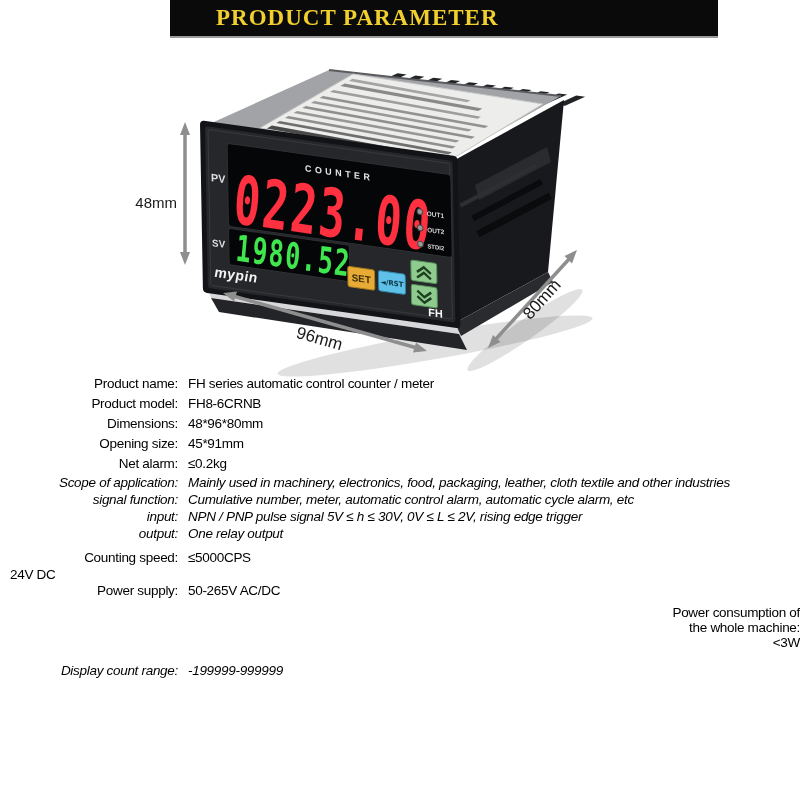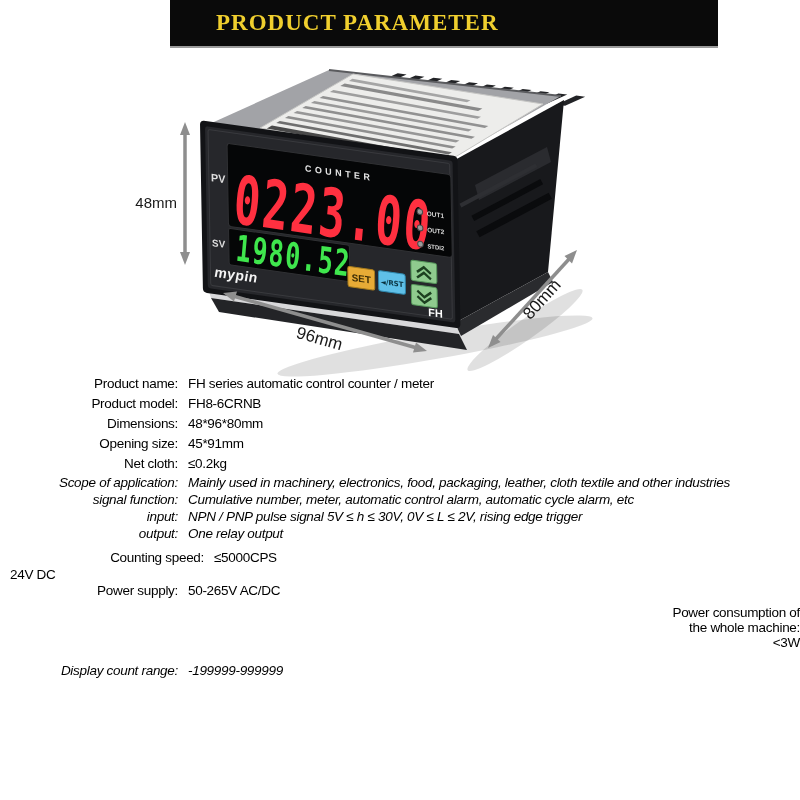--- a/index.html
+++ b/index.html
@@ -2,39 +2,39 @@
 <html><head>
 <meta charset="utf-8">
 <style>
   html,body{margin:0;padding:0;}
   body{
     width:800px;height:800px;position:relative;background:#ffffff;
     font-family:"Liberation Sans", sans-serif;overflow:hidden;
   }
   
   .title-bar{
-    position:absolute;left:170px;top:0;width:548px;height:48px;
+    position:absolute;left:170px;top:0;width:548px;height:38px;
     background:#0a0a0a;border-bottom:2px solid #9b9b9b;
     display:flex;align-items:center;box-sizing:border-box;
   }
   .title-bar span{
     margin-left:46px;color:#f0cf2e;font-family:"Liberation Serif", serif;
     font-weight:bold;font-size:23px;letter-spacing:1px;white-space:nowrap;
   }
   
   .scene{position:absolute;left:95px;top:50px;width:560px;height:330px;}
   
   .specs{position:absolute;left:0;top:374px;width:800px;color:#000;}
   .row{display:flex;align-items:flex-end;white-space:nowrap;}
   .row .lbl{width:178px;text-align:right;flex:none;letter-spacing:-0.3px;}
   .row .val{margin-left:10px;letter-spacing:-0.3px;}
   .g1{font-size:13.5px;line-height:20px;}
   .g2{font-size:13.5px;line-height:17px;font-style:italic;}
   .g3{font-size:13.5px;line-height:16.5px;}
-  .mt8{margin-top:8px;margin-left:26px;} .mt5{margin-top:5px;} .mt16{margin-top:12px;}
+  .mt8{margin-top:8px;} .mt5{margin-top:5px;} .mt16{margin-top:12px;}
   .row2l{align-items:flex-end;font-size:13.5px;line-height:15px;flex-direction:column;}
   .row2l .lbl{line-height:15px;}
 </style>
 </head>
 <body>
 
 <div class="title-bar">
   <span>PRODUCT PARAMETER</span>
 </div>
 
@@ -170,21 +170,21 @@
   </div>
   <div class="row g1">
     <span class="lbl">Dimensions:</span>
     <span class="val">48*96*80mm</span>
   </div>
   <div class="row g1">
     <span class="lbl">Opening size:</span>
     <span class="val">45*91mm</span>
   </div>
   <div class="row g1">
-    <span class="lbl">Net cloth:</span>
+    <span class="lbl">Net alarm:</span>
     <span class="val">≤0.2kg</span>
   </div>
   <div class="row g2">
     <span class="lbl">Scope of application:</span>
     <span class="val">Mainly used in machinery, electronics, food, packaging, leather, cloth textile and other industries</span>
   </div>
   <div class="row g2">
     <span class="lbl">signal function:</span>
     <span class="val">Cumulative number, meter, automatic control alarm, automatic cycle alarm, etc</span>
   </div>

